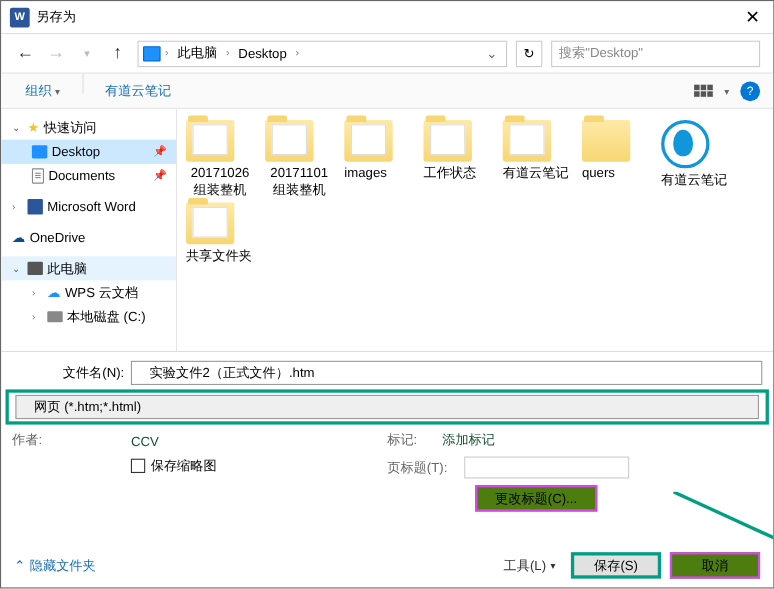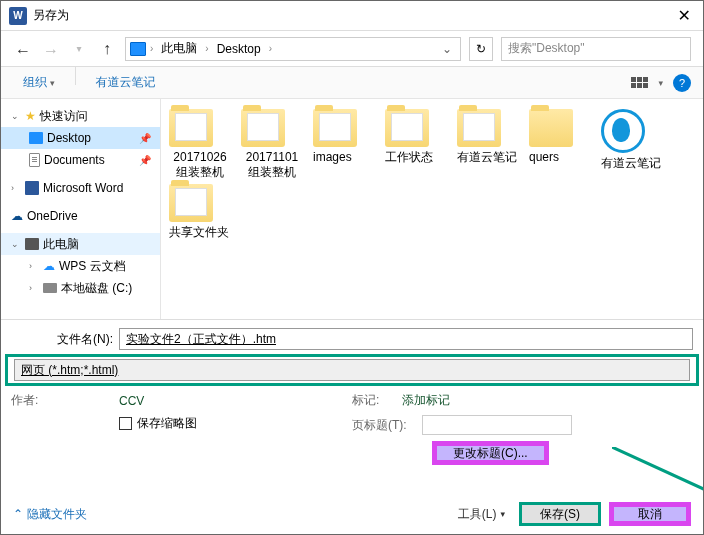--- a/index.html
+++ b/index.html
@@ -48,30 +48,30 @@
 .folder-item { width: 62px; display: flex; flex-direction: column; align-items: flex-start; cursor: pointer; }
 .folder-icon { width: 44px; height: 38px; background: linear-gradient(#ffe9a6, #f7d673); border-radius: 2px 2px 3px 3px; position: relative; margin-bottom: 3px; }
 .folder-icon::before { content: ""; position: absolute; top: -4px; left: 2px; width: 18px; height: 6px; background: #f7d673; border-radius: 2px 2px 0 0; }
 .folder-icon.full::after { content: ""; position: absolute; top: 4px; left: 6px; right: 6px; bottom: 6px; background: #fff; border: 1px solid #ddd; }
 .qq-icon { width: 44px; height: 44px; border: 3px solid #1296db; border-radius: 50%; position: relative; margin-bottom: 3px; }
 .qq-icon::after { content: ""; position: absolute; left: 8px; top: 6px; width: 18px; height: 24px; background: #1296db; border-radius: 50% 50% 45% 45%; }
 .folder-label { text-align: center; line-height: 1.25; word-break: break-all; }
 .form-area { padding: 8px 10px 10px 10px; border-top: 1px solid #ddd; position: relative; }
 .form-row { display: flex; align-items: center; margin-bottom: 4px; }
 .form-label { width: 108px; text-align: right; padding-right: 6px; }
-.form-input { flex: 1; height: 22px; border: 1px solid #999; padding: 0 6px; background: #fff; text-decoration: underline; }
+.form-input { flex: 1; height: 22px; border: 1px solid #999; padding: 0 16px; background: #fff; }
 .form-input.ro { background: #efefef; }
 .highlight-box { border: 3px solid #009e82; margin: 0 -6px 2px -6px; padding: 2px 6px; }
 .meta-row { display: flex; margin-top: 6px; }
 .meta-col { display: flex; align-items: center; margin-bottom: 6px; }
 .meta-label { width: 108px; padding-right: 6px; color: #666; }
 .meta-val { color: #14532d; cursor: pointer; }
 .chk { display: flex; align-items: center; gap: 5px; margin-left: 108px; }
 .chk-box { width: 13px; height: 13px; border: 1px solid #333; }
-.btn { height: 24px; padding: 0 16px; border: 5px solid #d946ef; background: #c4b5fd; cursor: pointer; display: inline-flex; align-items: center; justify-content: center; }
+.btn { height: 24px; padding: 0 16px; border: 2px solid #d946ef; background: #4d7c0f; cursor: pointer; display: inline-flex; align-items: center; justify-content: center; }
 .btn.primary { border: 3px solid #009e82; background: #e1e1e1; font-weight: normal; }
 .footer { position: absolute; bottom: 8px; left: 12px; right: 12px; display: flex; align-items: center; }
 .footer .hide { color: #1a6fb8; cursor: pointer; display: flex; align-items: center; gap: 4px; }
 .tools { margin-left: auto; margin-right: 14px; display: flex; align-items: center; gap: 4px; color: #333; cursor: pointer; }
 .change-title { margin-left: 80px; margin-top: 4px; }
 .arrow-svg { position: absolute; left: 260px; top: 55px; pointer-events: none; }
 </style>
 </head>
 <body>
 

